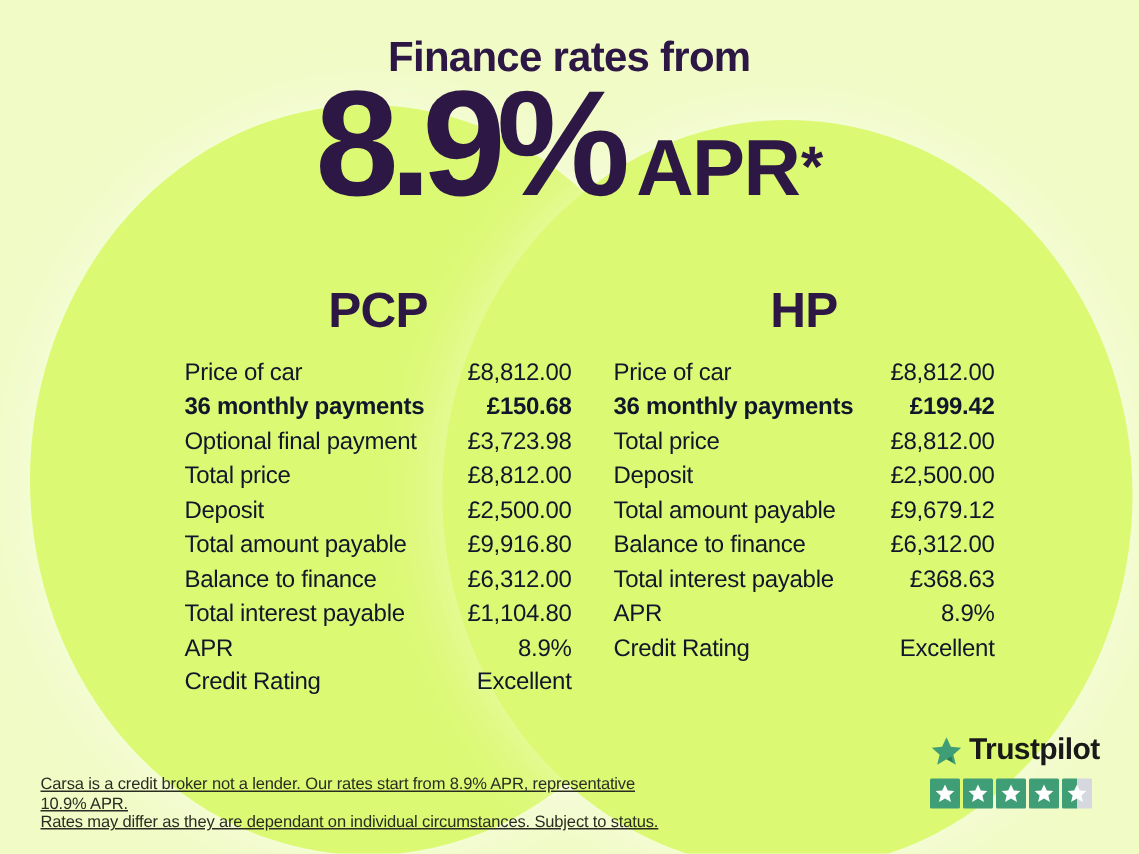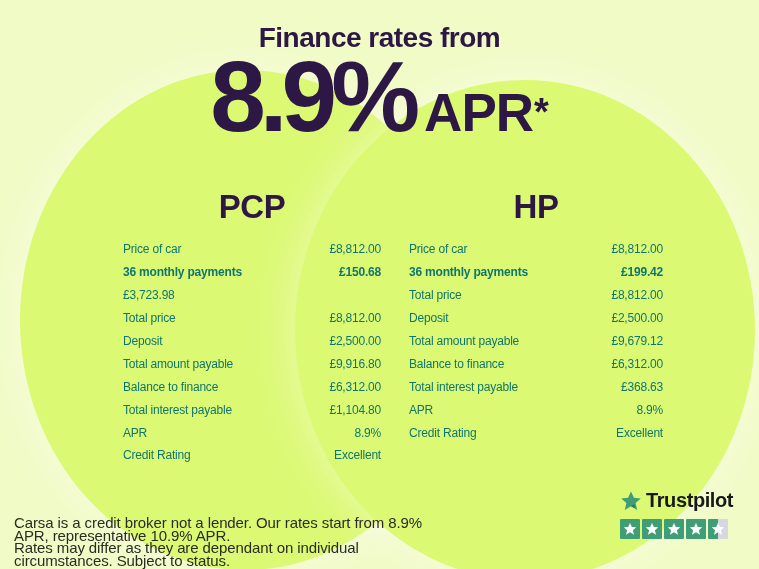--- a/index.html
+++ b/index.html
@@ -35,29 +35,29 @@
   .col { position:absolute; top:188px; }
   .col-pcp { left:77px;  width:258px;margin-left:46px; }
   .col-hp  { left:409px; width:254px; }
   .col h2 {
     margin:0 0 12px 0; text-align:center;
     font-size:33px; font-weight:700; letter-spacing:-0.5px; color:#2d1745;
   }
   .rows { display:block; }
   .row {
     display:flex; justify-content:space-between; align-items:center;
-    height:22.9px; font-size:12px; letter-spacing:-0.2px; color:#0f766e;
+    height:22.9px; font-size:16px; letter-spacing:-0.2px; color:#0f172a;
   }
   .row .lbl { text-align:left; white-space:nowrap; }
   .row .val { text-align:right; white-space:nowrap; }
   .row.bold { font-weight:700; }
 
   .disclaimer {
-    position:absolute; left:14px; top:517px; width:420px;
-    font-size:15px; line-height:12.5px; color:#2a2c22; letter-spacing:-0.1px;
+    position:absolute; left:27px; top:517px; width:420px;
+    font-size:11px; line-height:12.5px; color:#2a2c22; letter-spacing:-0.1px;text-decoration:underline;
   }
 
   .trustpilot { position:absolute; right:27px; top:489px; width:112px; }
   .tp-brand { display:flex; align-items:center; gap:4px; }
   .tp-brand .tp-logo-star { width:22px; height:22px; flex:0 0 auto; }
   .tp-name {
     font-size:20px; font-weight:700; letter-spacing:-0.4px; color:#191919;
   }
   .tp-stars { display:flex; gap:2px; margin-top:7px; }
   .star-box {
@@ -88,20 +88,21 @@
       <div class="rows">
           <div class="row">
             <span class="lbl">Price of car</span>
             <span class="val">£8,812.00</span>
           </div>
           <div class="row bold">
             <span class="lbl">36 monthly payments</span>
             <span class="val">£150.68</span>
           </div>
           <div class="row">
+            <span class="lbl">Optional final payment</span>
             <span class="val">£3,723.98</span>
           </div>
           <div class="row">
             <span class="lbl">Total price</span>
             <span class="val">£8,812.00</span>
           </div>
           <div class="row">
             <span class="lbl">Deposit</span>
             <span class="val">£2,500.00</span>
           </div>

